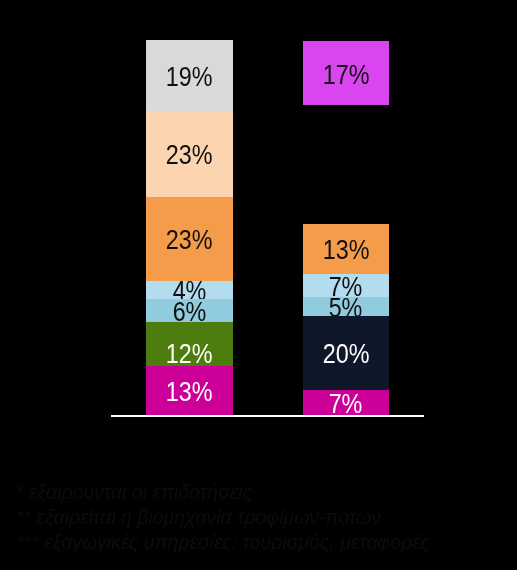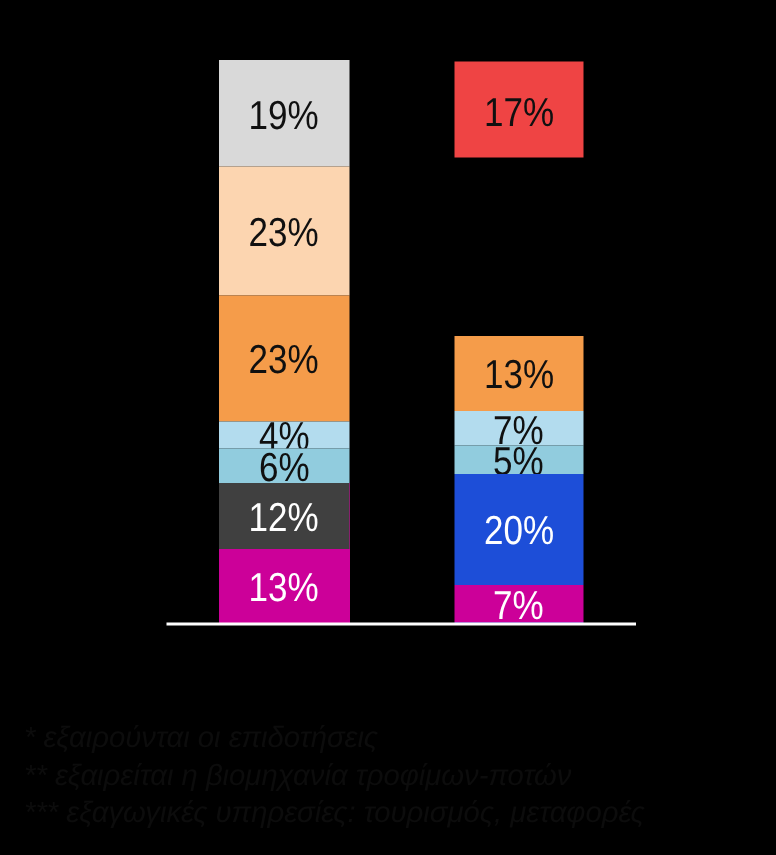--- a/index.html
+++ b/index.html
@@ -56,42 +56,42 @@
       </div>
       <div class="seg" style="top: 156.9px; height: 83.7px; background: rgb(245, 156, 74);">
         <span class="seg-label" style="color: rgb(16, 16, 16);">23%</span>
       </div>
       <div class="seg" style="top: 240.6px; height: 18.6px; background: rgb(179, 220, 238);">
         <span class="seg-label" style="color: rgb(16, 16, 16);">4%</span>
       </div>
       <div class="seg" style="top: 259.2px; height: 22.4px; background: rgb(145, 204, 222);">
         <span class="seg-label" style="color: rgb(16, 16, 16);">6%</span>
       </div>
-      <div class="seg" style="top: 281.6px; height: 44.3px; background: #404040;">
+      <div class="seg" style="top: 281.6px; height: 44.3px; background: #4d7c0f; align-items: flex-end;">
         <span class="seg-label" style="color: rgb(255, 255, 255);">12%</span>
       </div>
       <div class="seg" style="top: 325.9px; height: 49.1px; background: rgb(204, 0, 153);">
         <span class="seg-label" style="color: rgb(255, 255, 255);">13%</span>
       </div>
     </div>
 
     <div class="bar" id="column-2">
-      <div class="seg" style="top: 0px; height: 64.2px; background: #ef4444;">
+      <div class="seg" style="top: 0px; height: 64.2px; background: #d946ef;">
         <span class="seg-label" style="color: rgb(16, 16, 16);">17%</span>
       </div>
       <div class="seg" style="top: 183.4px; height: 49.2px; background: rgb(245, 156, 74);">
         <span class="seg-label" style="color: rgb(16, 16, 16);">13%</span>
       </div>
       <div class="seg" style="top: 232.6px; height: 23.7px; background: rgb(179, 220, 238);">
         <span class="seg-label" style="color: rgb(16, 16, 16);">7%</span>
       </div>
       <div class="seg" style="top: 256.3px; height: 18.8px; background: rgb(145, 204, 222);">
         <span class="seg-label" style="color: rgb(16, 16, 16);">5%</span>
       </div>
-      <div class="seg" style="top: 275.1px; height: 73.7px; background: #1d4ed8;">
+      <div class="seg" style="top: 275.1px; height: 73.7px; background: #0f172a;">
         <span class="seg-label" style="color: rgb(255, 255, 255);">20%</span>
       </div>
       <div class="seg" style="top: 348.8px; height: 25.2px; background: rgb(204, 0, 153);">
         <span class="seg-label" style="color: rgb(255, 255, 255);">7%</span>
       </div>
     </div>
 
   </div>
 
   <div class="axis-line" style="background: rgb(255, 255, 255);"></div>

